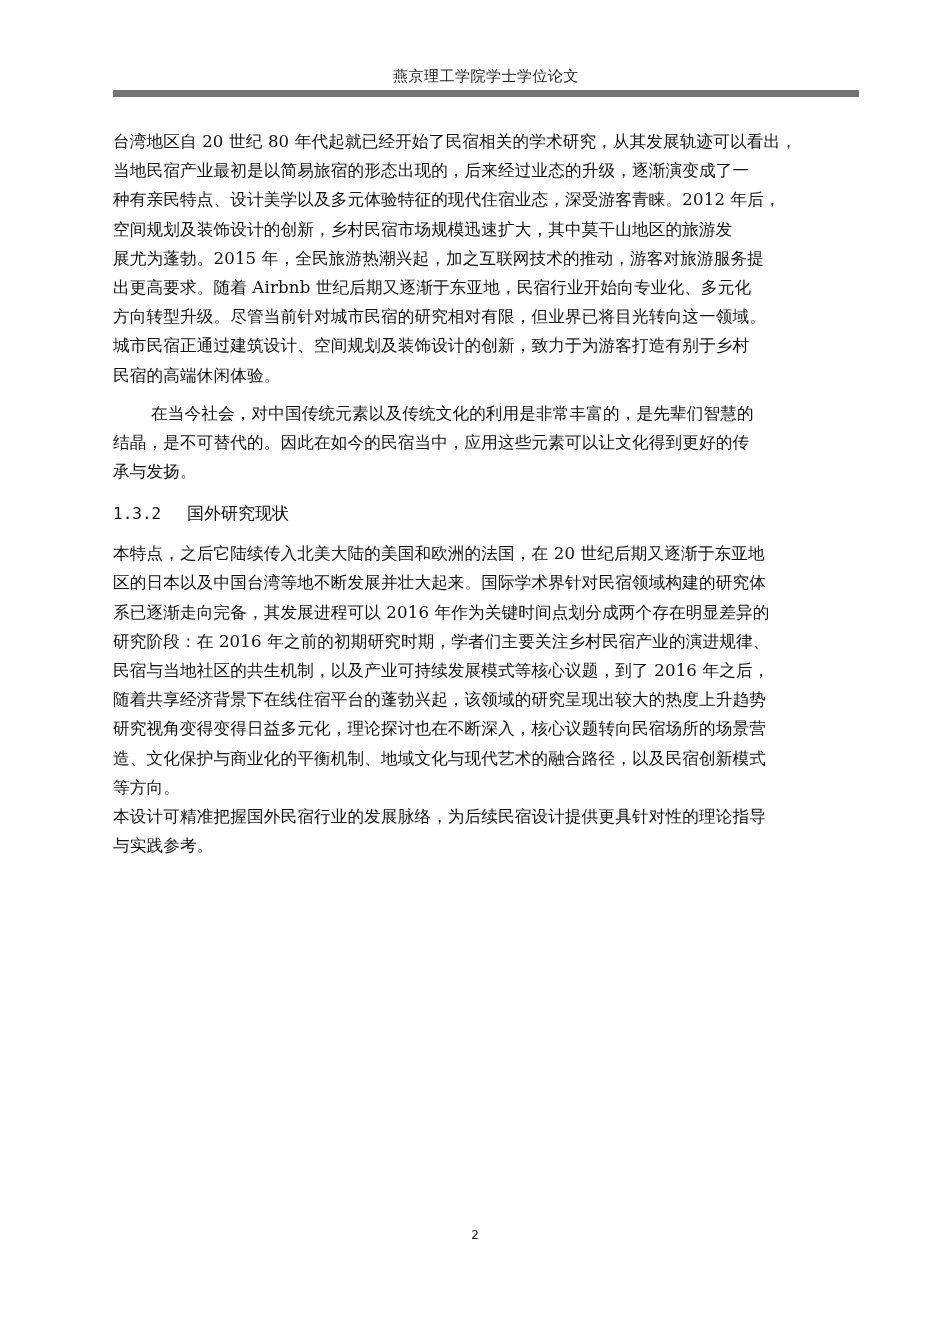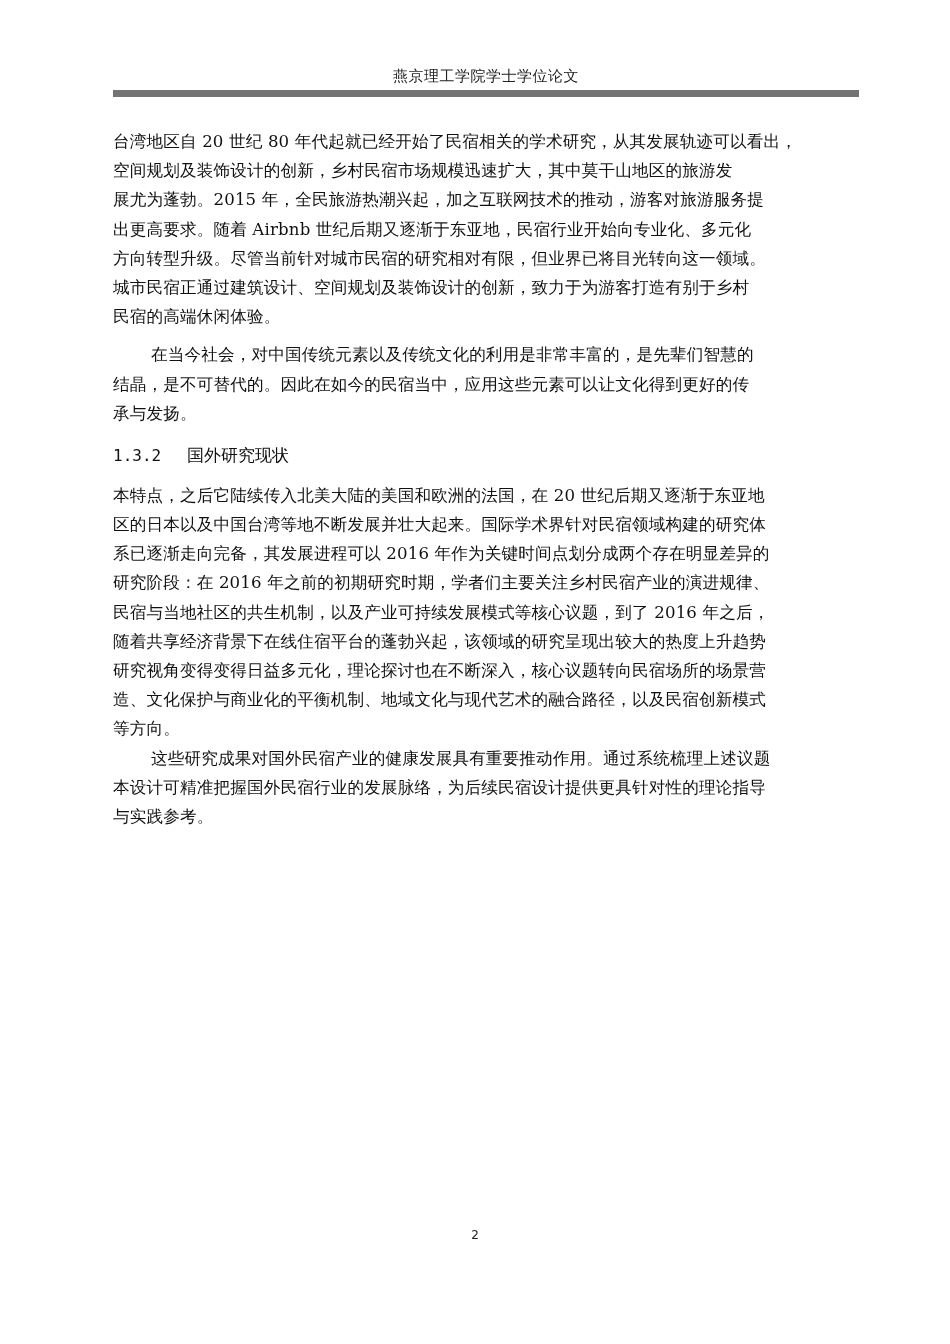--- a/index.html
+++ b/index.html
@@ -81,20 +81,22 @@
 <body>
 
 <div class="page-header">
   <span class="page-header-title">燕京理工学院学士学位论文</span>
 </div>
 
 <div class="body-text">
 
   <div>
     <span class="line">台湾地区自 20 世纪 80 年代起就已经开始了民宿相关的学术研究，从其发展轨迹可以看出，</span>
+    <span class="line">当地民宿产业最初是以简易旅宿的形态出现的，后来经过业态的升级，逐渐演变成了一</span>
+    <span class="line">种有亲民特点、设计美学以及多元体验特征的现代住宿业态，深受游客青睐。2012 年后，</span>
     <span class="line">空间规划及装饰设计的创新，乡村民宿市场规模迅速扩大，其中莫干山地区的旅游发</span>
     <span class="line">展尤为蓬勃。2015 年，全民旅游热潮兴起，加之互联网技术的推动，游客对旅游服务提</span>
     <span class="line">出更高要求。随着 Airbnb 世纪后期又逐渐于东亚地，民宿行业开始向专业化、多元化</span>
     <span class="line">方向转型升级。尽管当前针对城市民宿的研究相对有限，但业界已将目光转向这一领域。</span>
     <span class="line">城市民宿正通过建筑设计、空间规划及装饰设计的创新，致力于为游客打造有别于乡村</span>
     <span class="line">民宿的高端休闲体验。</span>
   </div>
 
   <div class="para-gap"></div>
 
@@ -114,20 +116,19 @@
     <span class="line">系已逐渐走向完备，其发展进程可以 2016 年作为关键时间点划分成两个存在明显差异的</span>
     <span class="line">研究阶段：在 2016 年之前的初期研究时期，学者们主要关注乡村民宿产业的演进规律、</span>
     <span class="line">民宿与当地社区的共生机制，以及产业可持续发展模式等核心议题，到了 2016 年之后，</span>
     <span class="line">随着共享经济背景下在线住宿平台的蓬勃兴起，该领域的研究呈现出较大的热度上升趋势</span>
     <span class="line">研究视角变得变得日益多元化，理论探讨也在不断深入，核心议题转向民宿场所的场景营</span>
     <span class="line">造、文化保护与商业化的平衡机制、地域文化与现代艺术的融合路径，以及民宿创新模式</span>
     <span class="line">等方向。</span>
   </div>
 
   <div>
-    <span class="line indent">这些研究成果对国外民宿产业的健康发展具有重要推动作用。通过系统梳理上述议题</span>
     <span class="line">本设计可精准把握国外民宿行业的发展脉络，为后续民宿设计提供更具针对性的理论指导</span>
     <span class="line">与实践参考。</span>
   </div>
 
 </div>
 
 <div class="page-number">2</div>
 
 </body></html>

